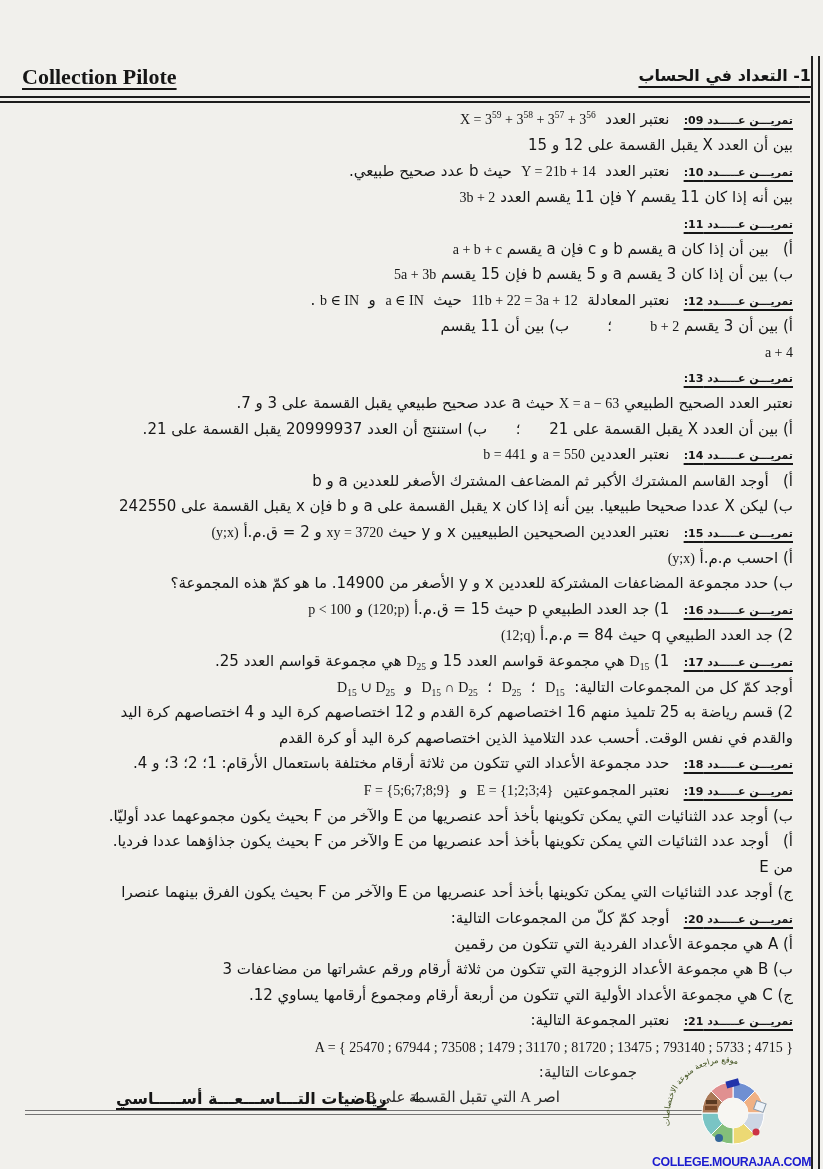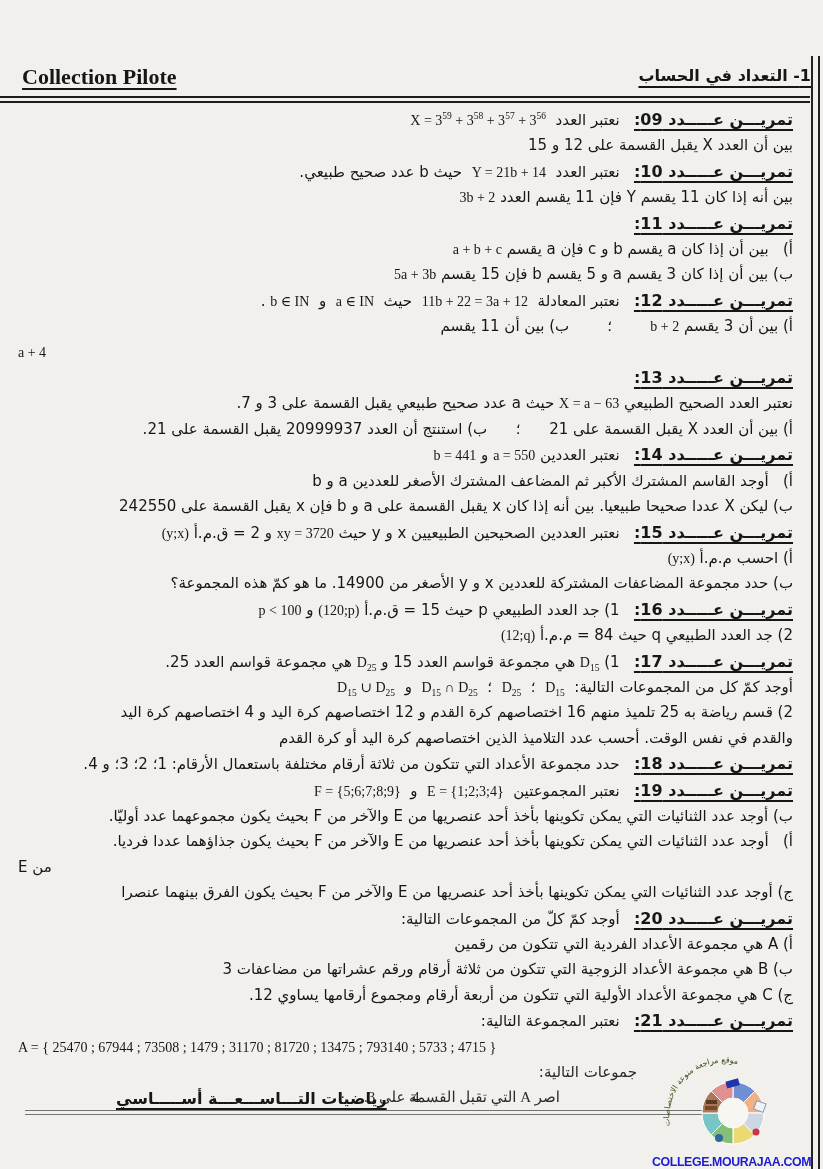--- a/index.html
+++ b/index.html
@@ -30,25 +30,25 @@
     position:absolute;left:811px;top:56px;width:5px;height:1113px;
     border-left:2px solid #222;border-right:2px solid #222;
   }
   
   .exercises{
     position:absolute;top:107px;left:18px;right:30px;
     font-size:15px;line-height:25.4px;
     direction:rtl;text-align:right;
   }
   .line{white-space:pre-wrap;direction:rtl;unicode-bidi:embed;}
-  .line.center{text-align:left;}
+  .line.center{text-align:right;}
   .line.frag-a{padding-left:0;padding-right:156px;color:#2a2a2a;}
   .line.frag-b{padding-right:233px;color:#2a2a2a;font-family:Liberation Serif, serif;}
   .ex-head{
-    font-weight:bold;font-size:16px;
+    font-weight:bold;font-size:11px;
     text-decoration:underline;text-decoration-thickness:1.8px;text-underline-offset:4px;
   }
   .ltr{direction:ltr;unicode-bidi:isolate;font-family:"Liberation Serif","DejaVu Serif",serif;font-size:14px;}
   sup,sub{font-size:68%;line-height:0;}
   
   .ftr-rule{
     position:absolute;left:25px;top:1110px;width:680px;height:3px;
     border-top:1px solid #555;border-bottom:1px solid #555;opacity:.8;
   }
   .ftr-course{

